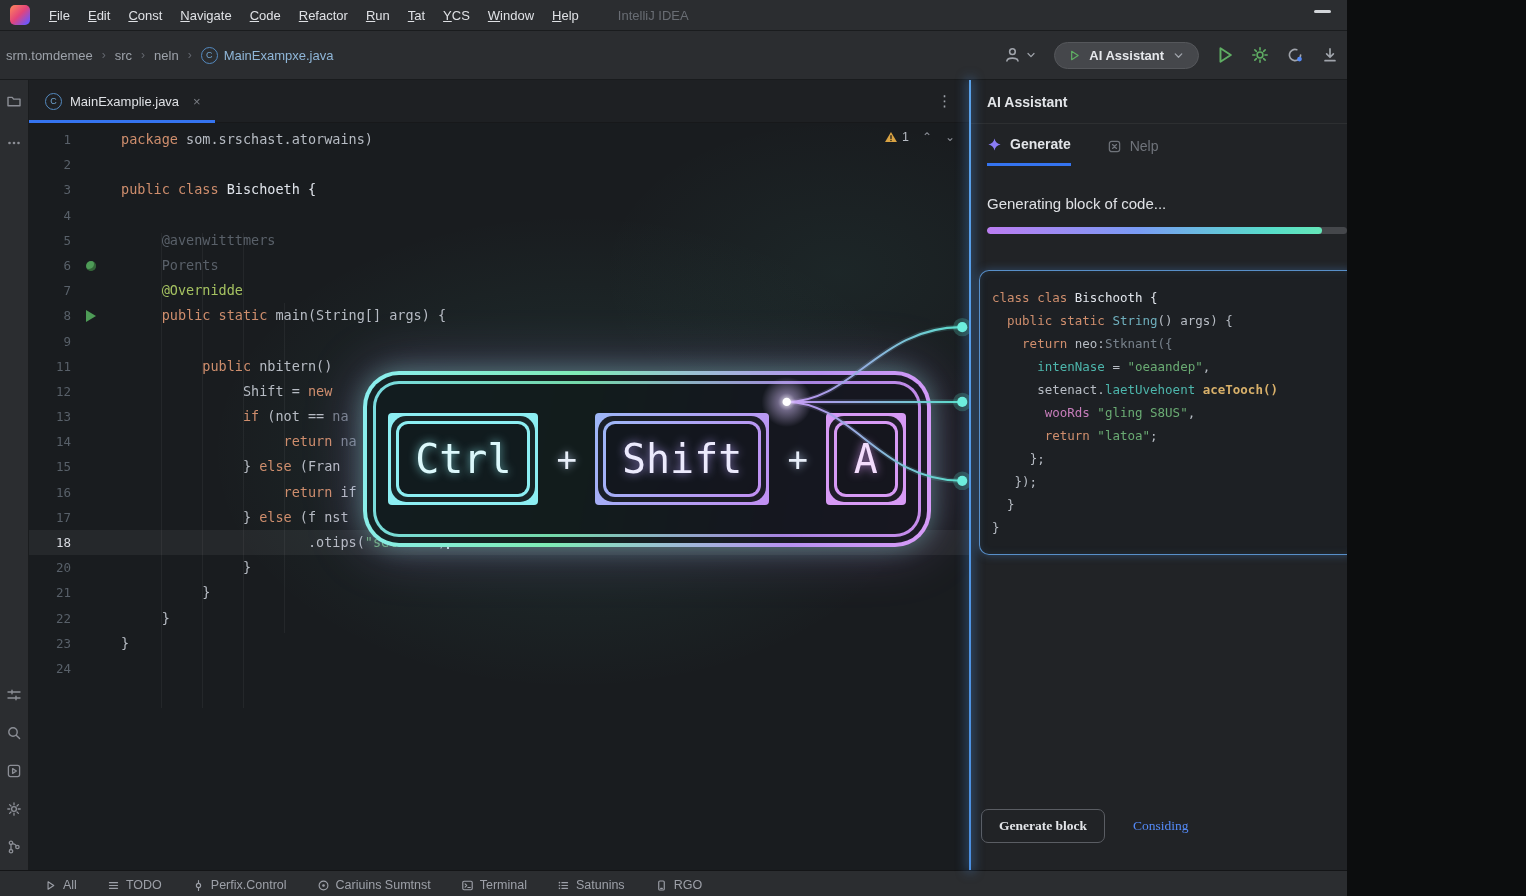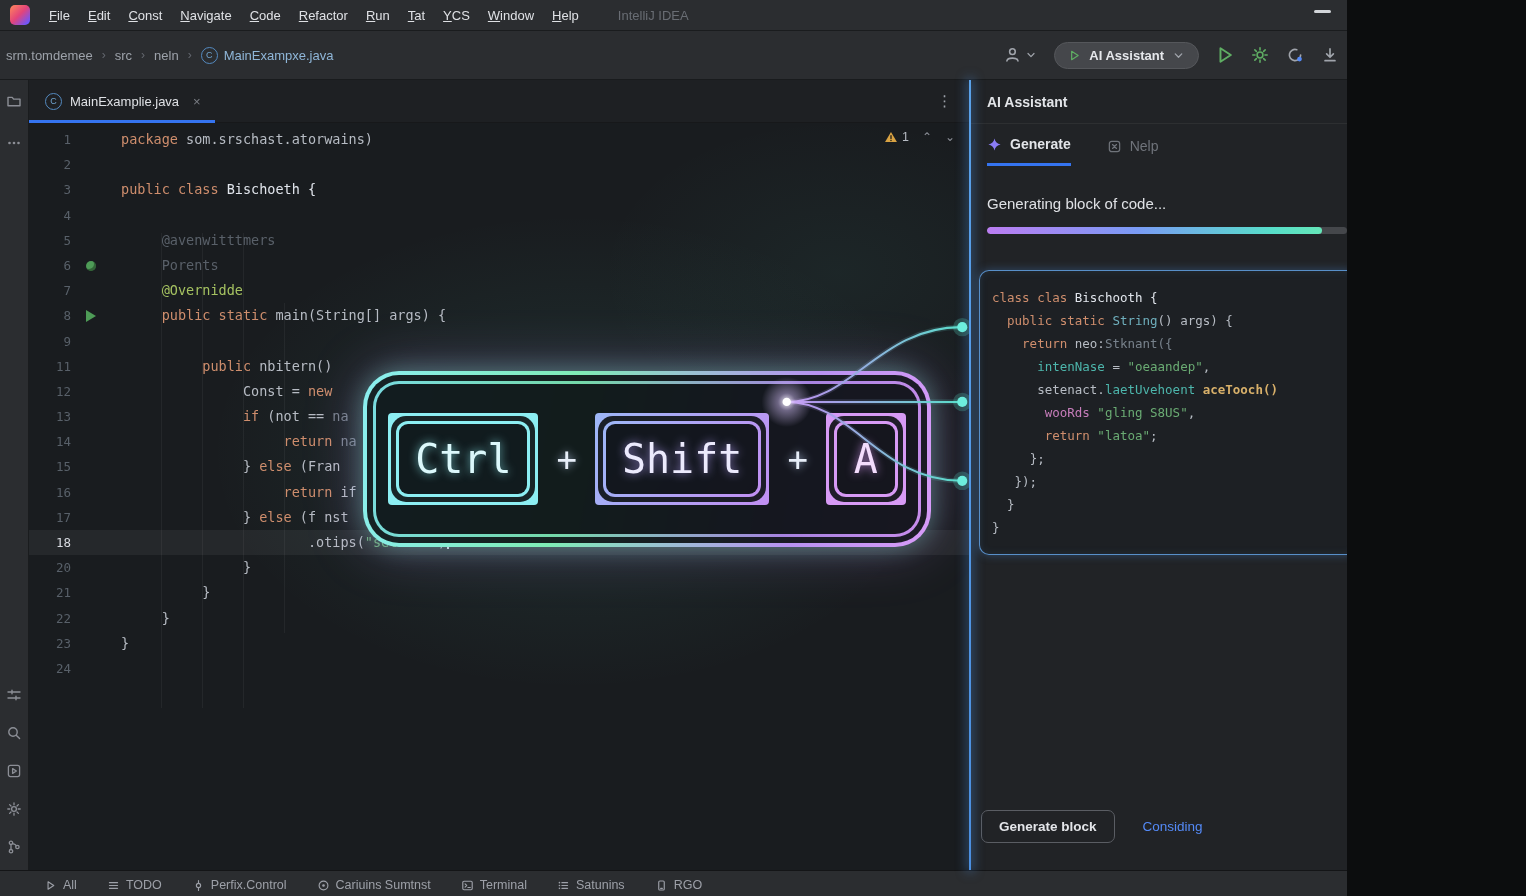--- a/index.html
+++ b/index.html
@@ -113,21 +113,21 @@
   .ai-tab.active{color:#e3e5e9;font-weight:bold;border-bottom:3px solid #3574f0;margin-bottom:-1px;}
   .ai-status{margin:30px 18px 0;font-size:15px;color:#dfe1e5;}
   .progress{margin:15px 0 0 18px;height:7px;border-radius:4px;background:#45474b;overflow:hidden;}
   .progress-fill{height:100%;border-radius:4px;
         background:linear-gradient(90deg,#bb7df2,#7a9bf5 45%,#57dec9 85%,#65e6b8);}
   .code-card{margin:36px -10px 0 10px;border:1px solid rgba(99,163,230,0.85);border-radius:10px;
         box-shadow:0 0 10px rgba(80,150,230,0.35), inset 0 0 8px rgba(80,150,230,0.10);
         padding:15px 12px;font-family:"DejaVu Sans Mono","Liberation Mono",monospace;font-size:12.5px;
         background:rgba(28,31,35,0.55);}
   .ai-code-row{line-height:23px;white-space:pre;}
-  .ai-actions{margin-top:auto;display:flex;align-items:center;gap:28px;padding:0 0 27px 12px;}
+  .ai-actions{margin-top:auto;display:flex;align-items:center;gap:28px;padding:0 0 27px 12px;font-family:Liberation Serif, serif;}
   .gen-btn{border:1px solid #5a5d63;border-radius:7px;padding:8px 17px;font-size:13.5px;font-weight:bold;
            color:#e3e5e9;background:transparent;font-family:inherit;}
   .considing{color:#548af7;font-size:13.5px;}
 
   
   .statusbar{height:28px;background:#2b2d30;border-top:1px solid #141517;display:flex;align-items:center;
              gap:30px;padding-left:44px;font-size:12.5px;color:#9da0a8;}
   .sb-item{display:flex;align-items:center;gap:6px;}
   .sb-item svg{width:13px;height:13px;}
 </style>
@@ -290,21 +290,21 @@
             <div class="code-row"><span class="gnum">1</span><span class="gicon"></span><span class="ctext" style="padding-left: 0ch;"><span class="tk-kw">package </span><span class="tk-id">som.srschast.atorwains)</span></span></div>
             <div class="code-row"><span class="gnum">2</span><span class="gicon"></span><span class="ctext" style="padding-left: 0ch;"></span></div>
             <div class="code-row"><span class="gnum">3</span><span class="gicon"></span><span class="ctext" style="padding-left: 0ch;"><span class="tk-kw">public class </span><span class="tk-wt">Bischoeth {</span></span></div>
             <div class="code-row"><span class="gnum">4</span><span class="gicon"></span><span class="ctext" style="padding-left: 0ch;"></span></div>
             <div class="code-row"><span class="gnum">5</span><span class="gicon"></span><span class="ctext" style="padding-left: 5ch;"><span class="tk-fade">@avenwitttmers</span></span></div>
             <div class="code-row"><span class="gnum">6</span><span class="gicon"><span class="dot-class"></span></span><span class="ctext" style="padding-left: 5ch;"><span class="tk-fade">Porents</span></span></div>
             <div class="code-row"><span class="gnum">7</span><span class="gicon"></span><span class="ctext" style="padding-left: 5ch;"><span class="tk-ann">@Overnidde</span></span></div>
             <div class="code-row"><span class="gnum">8</span><span class="gicon"><span class="run-tri"></span></span><span class="ctext" style="padding-left: 5ch;"><span class="tk-kw">public static </span><span class="tk-id">main(String[] args) {</span></span></div>
             <div class="code-row"><span class="gnum">9</span><span class="gicon"></span><span class="ctext" style="padding-left: 0ch;"></span></div>
             <div class="code-row"><span class="gnum">11</span><span class="gicon"></span><span class="ctext" style="padding-left: 10ch;"><span class="tk-kw">public </span><span class="tk-id">nbitern()</span></span></div>
-            <div class="code-row"><span class="gnum">12</span><span class="gicon"></span><span class="ctext" style="padding-left: 15ch;"><span class="tk-id">Const = </span><span class="tk-kw">new</span></span></div>
+            <div class="code-row"><span class="gnum">12</span><span class="gicon"></span><span class="ctext" style="padding-left: 15ch;"><span class="tk-id">Shift = </span><span class="tk-kw">new</span></span></div>
             <div class="code-row"><span class="gnum">13</span><span class="gicon"></span><span class="ctext" style="padding-left: 15ch;"><span class="tk-kw">if </span><span class="tk-id">(not == </span><span class="tk-dim">na</span></span></div>
             <div class="code-row"><span class="gnum">14</span><span class="gicon"></span><span class="ctext" style="padding-left: 20ch;"><span class="tk-kw">return </span><span class="tk-dim">na</span></span></div>
             <div class="code-row"><span class="gnum">15</span><span class="gicon"></span><span class="ctext" style="padding-left: 15ch;"><span class="tk-id">} </span><span class="tk-kw">else </span><span class="tk-id">(Fran</span></span></div>
             <div class="code-row"><span class="gnum">16</span><span class="gicon"></span><span class="ctext" style="padding-left: 20ch;"><span class="tk-kw">return </span><span class="tk-id">if</span></span></div>
             <div class="code-row"><span class="gnum">17</span><span class="gicon"></span><span class="ctext" style="padding-left: 15ch;"><span class="tk-id">} </span><span class="tk-kw">else </span><span class="tk-id">(f nst</span></span></div>
             <div class="code-row current"><span class="gnum">18</span><span class="gicon"></span><span class="ctext" style="padding-left: 23ch;"><span class="tk-id">.otips(</span><span class="tk-str">"seterkr'</span><span class="tk-id">)</span><span class="caret"></span></span></div>
             <div class="code-row"><span class="gnum">20</span><span class="gicon"></span><span class="ctext" style="padding-left: 15ch;"><span class="tk-id">}</span></span></div>
             <div class="code-row"><span class="gnum">21</span><span class="gicon"></span><span class="ctext" style="padding-left: 10ch;"><span class="tk-id">}</span></span></div>
             <div class="code-row"><span class="gnum">22</span><span class="gicon"></span><span class="ctext" style="padding-left: 5ch;"><span class="tk-id">}</span></span></div>
             <div class="code-row"><span class="gnum">23</span><span class="gicon"></span><span class="ctext" style="padding-left: 0ch;"><span class="tk-id">}</span></span></div>

